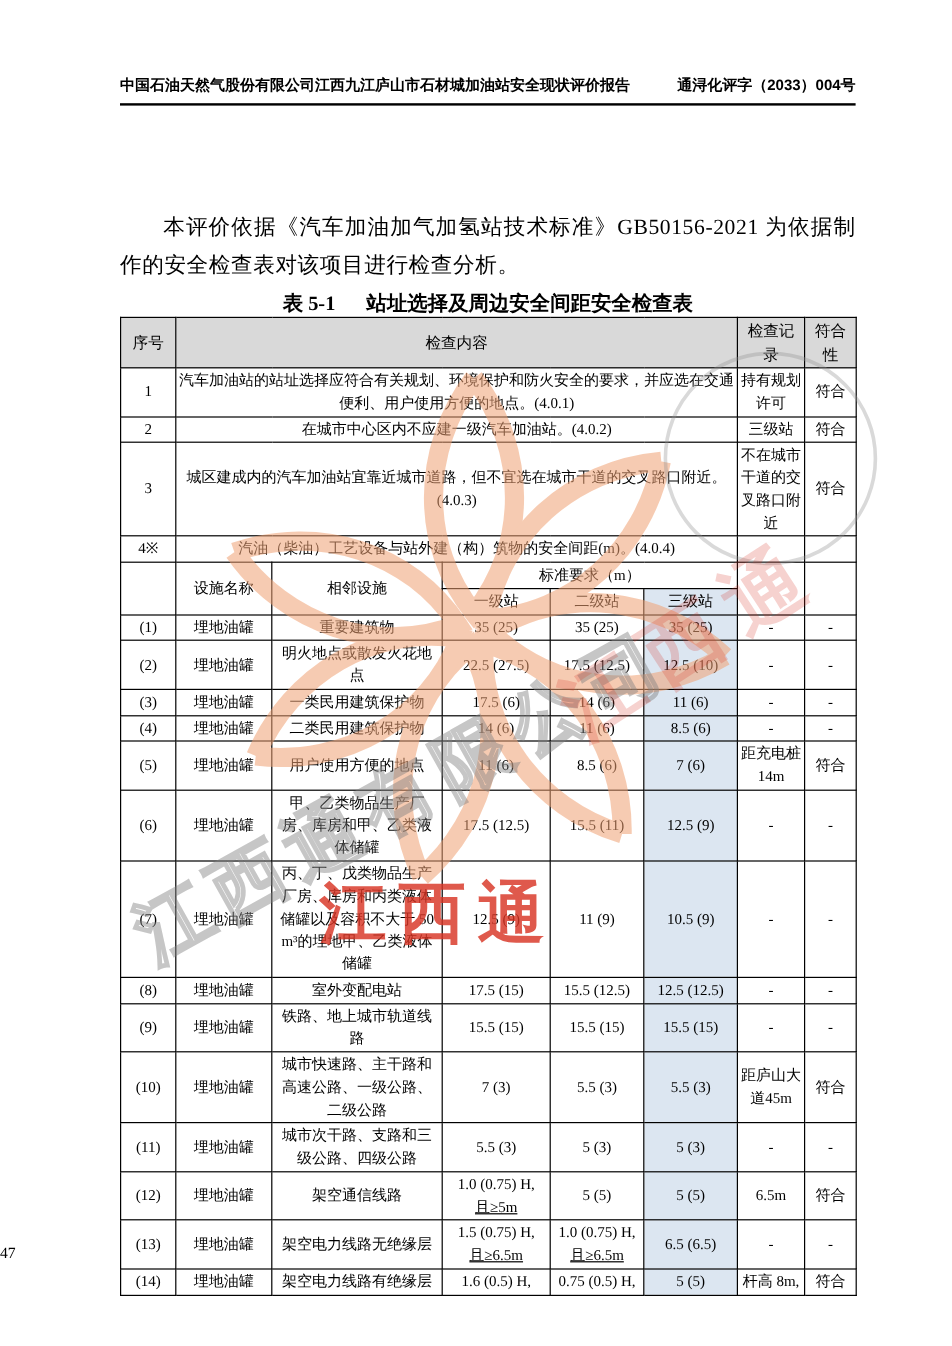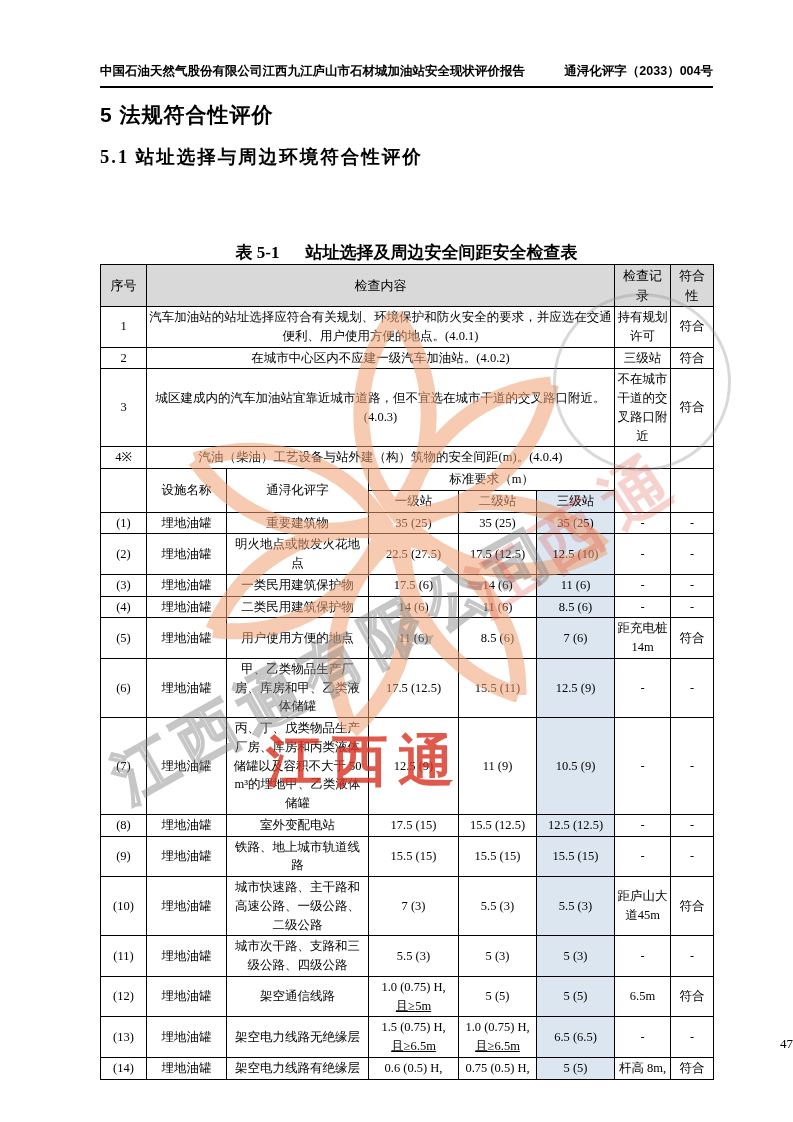--- a/index.html
+++ b/index.html
@@ -35,35 +35,34 @@
       font-weight:bold;font-size:62px;letter-spacing:9px;color:transparent;-webkit-text-stroke:2px rgba(128,128,128,0.45);
       white-space:nowrap;}
   .wm-red{position:absolute;left:266px;top:724px;font-weight:bold;font-size:56px;letter-spacing:10px;
       color:rgba(216,52,36,0.82);white-space:nowrap;font-family:"Liberation Sans","DejaVu Sans",sans-serif;}
   .wm-red2{position:absolute;left:455px;top:488px;transform:rotate(-33deg);font-weight:bold;font-size:66px;
       letter-spacing:14px;color:rgba(216,52,36,0.22);white-space:nowrap;
       font-family:"Liberation Sans","DejaVu Sans",sans-serif;}
   .wm-cyan{position:absolute;left:400px;top:583px;font-style:italic;font-weight:bold;font-size:78px;
       color:rgba(42,191,212,0.65);font-family:"Liberation Sans","DejaVu Sans",sans-serif;}
   
-  .page-number{position:absolute;left:0;top:1036px;width:100%;text-align:right;font-size:13px;}
+  .page-number{position:absolute;left:0;top:1036px;width:100%;text-align:left;font-size:13px;}
 </style>
 </head>
 <body>
 
 <div class="page">
 
   <div class="doc-header">
     <span>中国石油天然气股份有限公司江西九江庐山市石材城加油站安全现状评价报告</span>
     <span>通浔化评字（2033）004号</span>
   </div>
   <div class="header-rule"></div>
 
-  <div class="h1">5 法规符合性评价</div>
-  <div class="h2">5.1 站址选择与周边环境符合性评价</div>
+  <div class="para">本评价依据《汽车加油加气加氢站技术标准》GB50156-2021 为依据制作的安全检查表对该项目进行检查分析。</div>
 
   <div class="tbl-caption">
     <span class="lbl">表 5-1</span><span>站址选择及周边安全间距安全检查表</span>
   </div>
 
   <table class="chk">
     <colgroup>
       <col style="width:46px">
         <col style="width:80px">
         <col style="width:142px">
@@ -100,21 +99,21 @@
         </tr>
         <tr>
           <td>4※</td>
           <td colspan="5">汽油（柴油）工艺设备与站外建（构）筑物的安全间距(m)。(4.0.4)</td>
           <td></td>
           <td></td>
         </tr>
         <tr>
           <td rowspan="2"></td>
           <td rowspan="2">设施名称</td>
-          <td rowspan="2">通浔化评字</td>
+          <td rowspan="2">相邻设施</td>
           <td colspan="3">标准要求（m）</td>
           <td rowspan="2"></td>
           <td rowspan="2"></td>
         </tr>
         <tr>
           <td>一级站</td>
           <td>二级站</td>
           <td class="blu">三级站</td>
         </tr>
         <tr>
@@ -253,21 +252,21 @@
             <div class="ul">且≥6.5m</div>
           </td>
           <td class="blu">6.5 (6.5)</td>
           <td>-</td>
           <td>-</td>
         </tr>
         <tr>
           <td>(14)</td>
           <td>埋地油罐</td>
           <td>架空电力线路有绝缘层</td>
-          <td>0.6 (0.5) H,</td>
+          <td>1.6 (0.5) H,</td>
           <td>0.75 (0.5) H,</td>
           <td class="blu">5 (5)</td>
           <td>杆高 8m,</td>
           <td>符合</td>
         </tr>
       </tbody>
   </table>
 
   <div class="wm">
     <svg class="wm-petals" width="470" height="470" viewBox="-235 -235 470 470">

